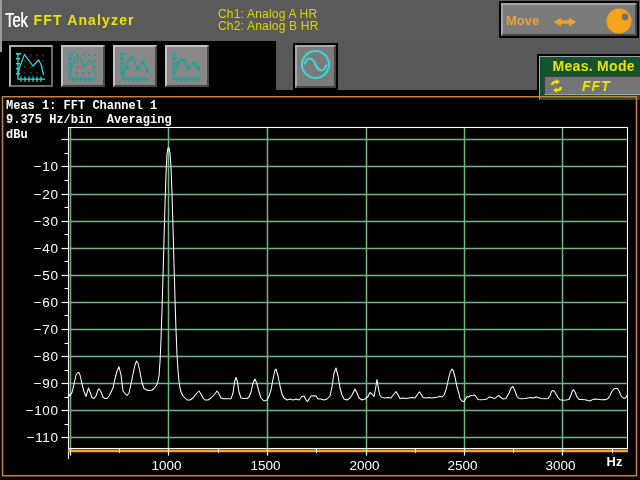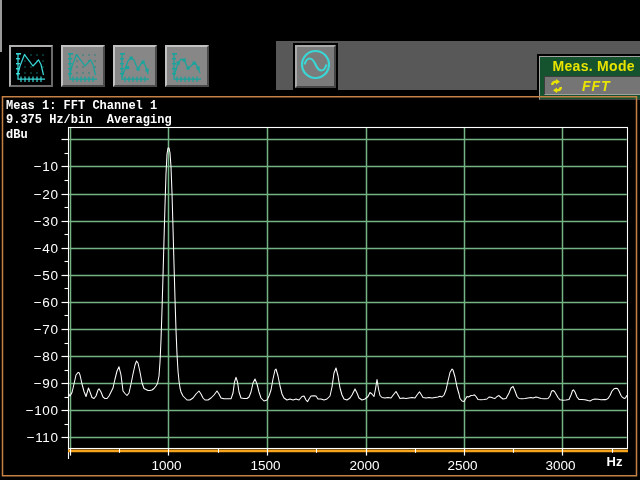--- a/index.html
+++ b/index.html
@@ -23,20 +23,37 @@
 #sinbtn .bv{position:absolute;left:0;top:0;right:0;bottom:0;border-top:2px solid #aaa;border-left:2px solid #aaa;border-right:2px solid #454545;border-bottom:2px solid #454545;}
 #mmpanel{position:absolute;left:539px;top:4px;width:111px;height:44px;background:#14532d;box-shadow:0 0 0 2px #000;border-top:1.5px solid #a2a2a2;border-left:1.5px solid #a2a2a2;border-right:1.5px solid #3e3e3e;border-bottom:1.5px solid #3e3e3e;box-sizing:border-box;margin-top:11px;}
 #mmtitle{position:absolute;left:12.5px;top:1px;color:#e8e400;font-size:14px;font-weight:bold;letter-spacing:0.3px;}
 #mmbox{position:absolute;left:4px;top:19px;width:102px;height:19px;background:#757575;border-top:1px solid #3e3e3e;border-left:1px solid #3e3e3e;border-right:1px solid #a2a2a2;border-bottom:1px solid #a2a2a2;box-sizing:border-box;}
 #mmfft{position:absolute;left:37px;top:0.5px;color:#e8e400;font-size:14px;font-weight:bold;font-style:italic;letter-spacing:1px;}
 </style>
 </head>
 <body>
 <div id="scr">
   <div id="lstrip" style="position:absolute;left:0;top:0;width:2px;height:52px;background:#9a9a9a;z-index:5;"></div>
+  <div id="topbar">
+    <div id="tek">Tek</div>
+    <div id="ffta">FFT Analyzer</div>
+    <div class="chtx" style="top:7px;">Ch1: Analog A HR</div>
+    <div class="chtx" style="top:19px;">Ch2: Analog B HR</div>
+    <div id="movebtn">
+        <div class="bevel"></div>
+      <div id="movetx">Move</div>
+      <svg style="position:absolute;left:52px;top:14px;" width="24" height="10" viewBox="0 0 24 10">
+        <path d="M0.5 5 L8 0.8 L8 3.2 L16 3.2 L16 0.8 L23.5 5 L16 9.2 L16 6.8 L8 6.8 L8 9.2 Z" fill="#f2a02c"></path>
+      </svg>
+      <svg style="position:absolute;left:104px;top:4px;" width="28" height="28" viewBox="0 0 28 28">
+        <circle cx="14" cy="14" r="12.5" fill="#f5a41c"></circle>
+        <circle cx="20" cy="9.9" r="3.4" fill="#6f6f6f"></circle>
+      </svg>
+    </div>
+  </div>
   <div id="toolbar">
     <div id="grayzone" style="position:absolute;left:276px;top:-0.5px;width:364px;height:49.5px;background:#585858;"></div>
     <div class="tb sel" style="left:7px;">
         <div class="bv"></div>
       <svg style="position:absolute;left:3px;top:5px;" width="36" height="34" viewBox="0 0 36 34">
         <g fill="#3ad6d6">
           <rect x="4" y="3" width="5" height="1.6"></rect>
           <rect x="4" y="8" width="4" height="1.4"></rect>
             <rect x="4" y="13" width="4" height="1.4"></rect>
             <rect x="4" y="18" width="4" height="1.4"></rect>

